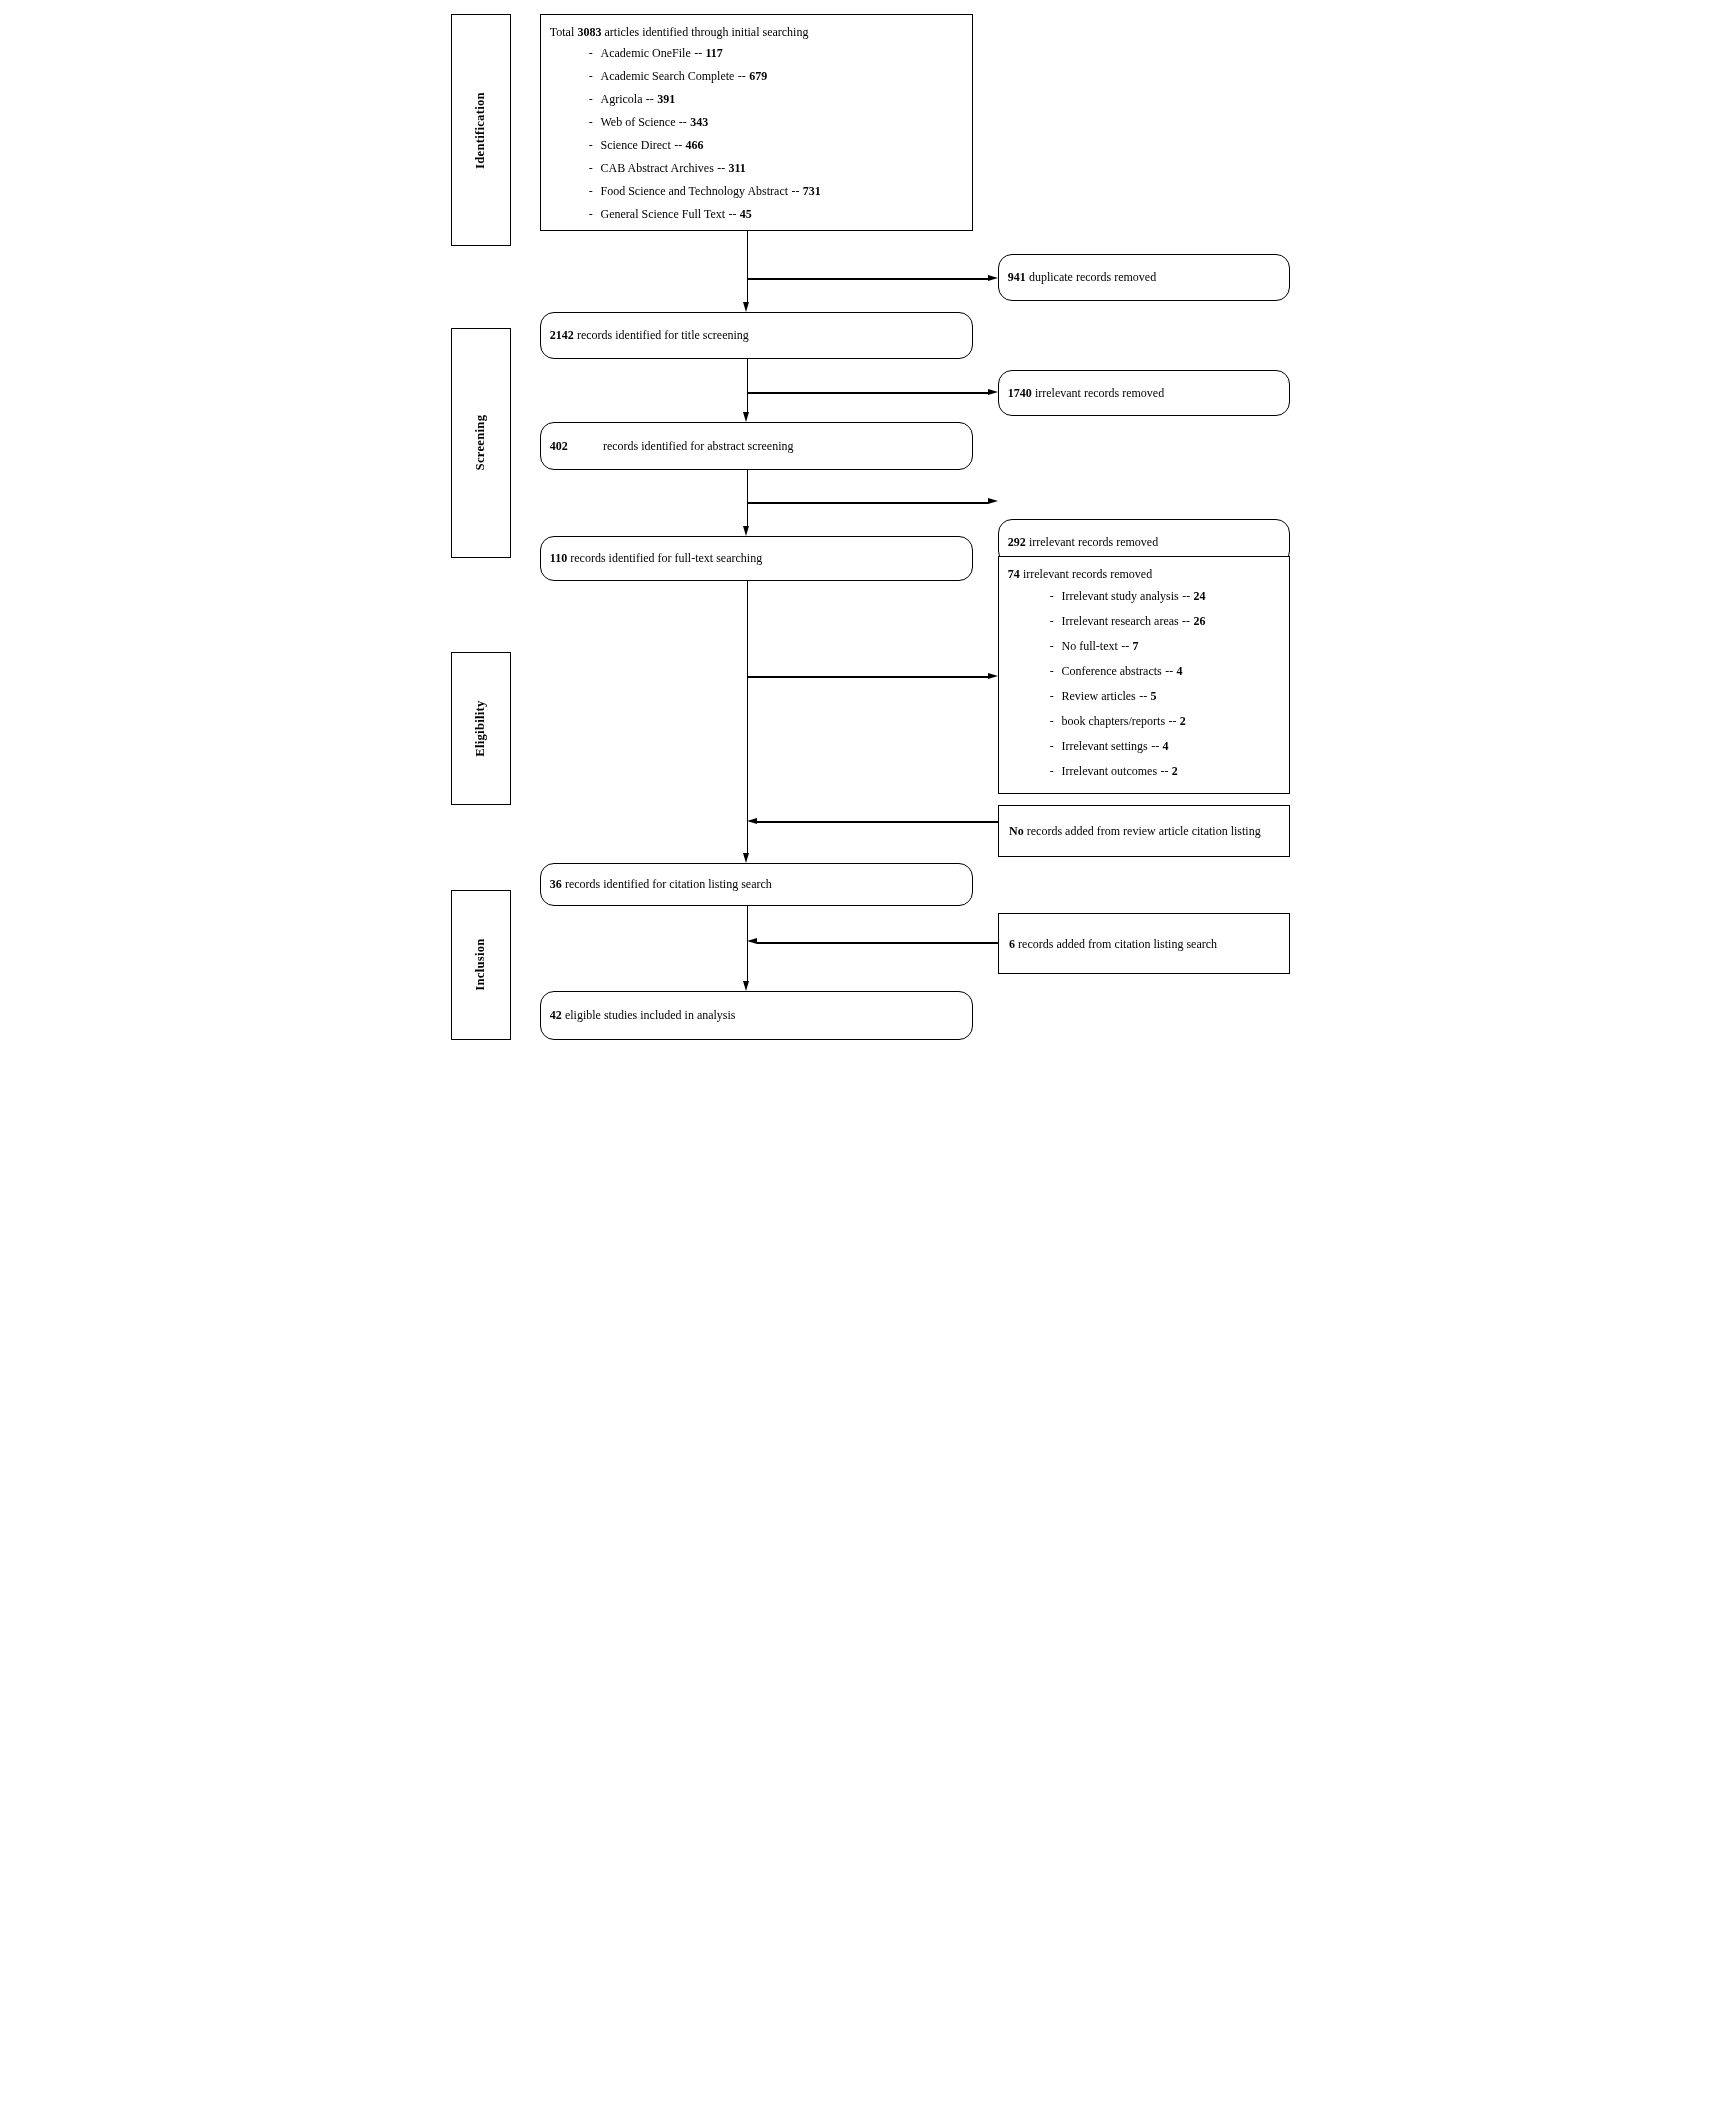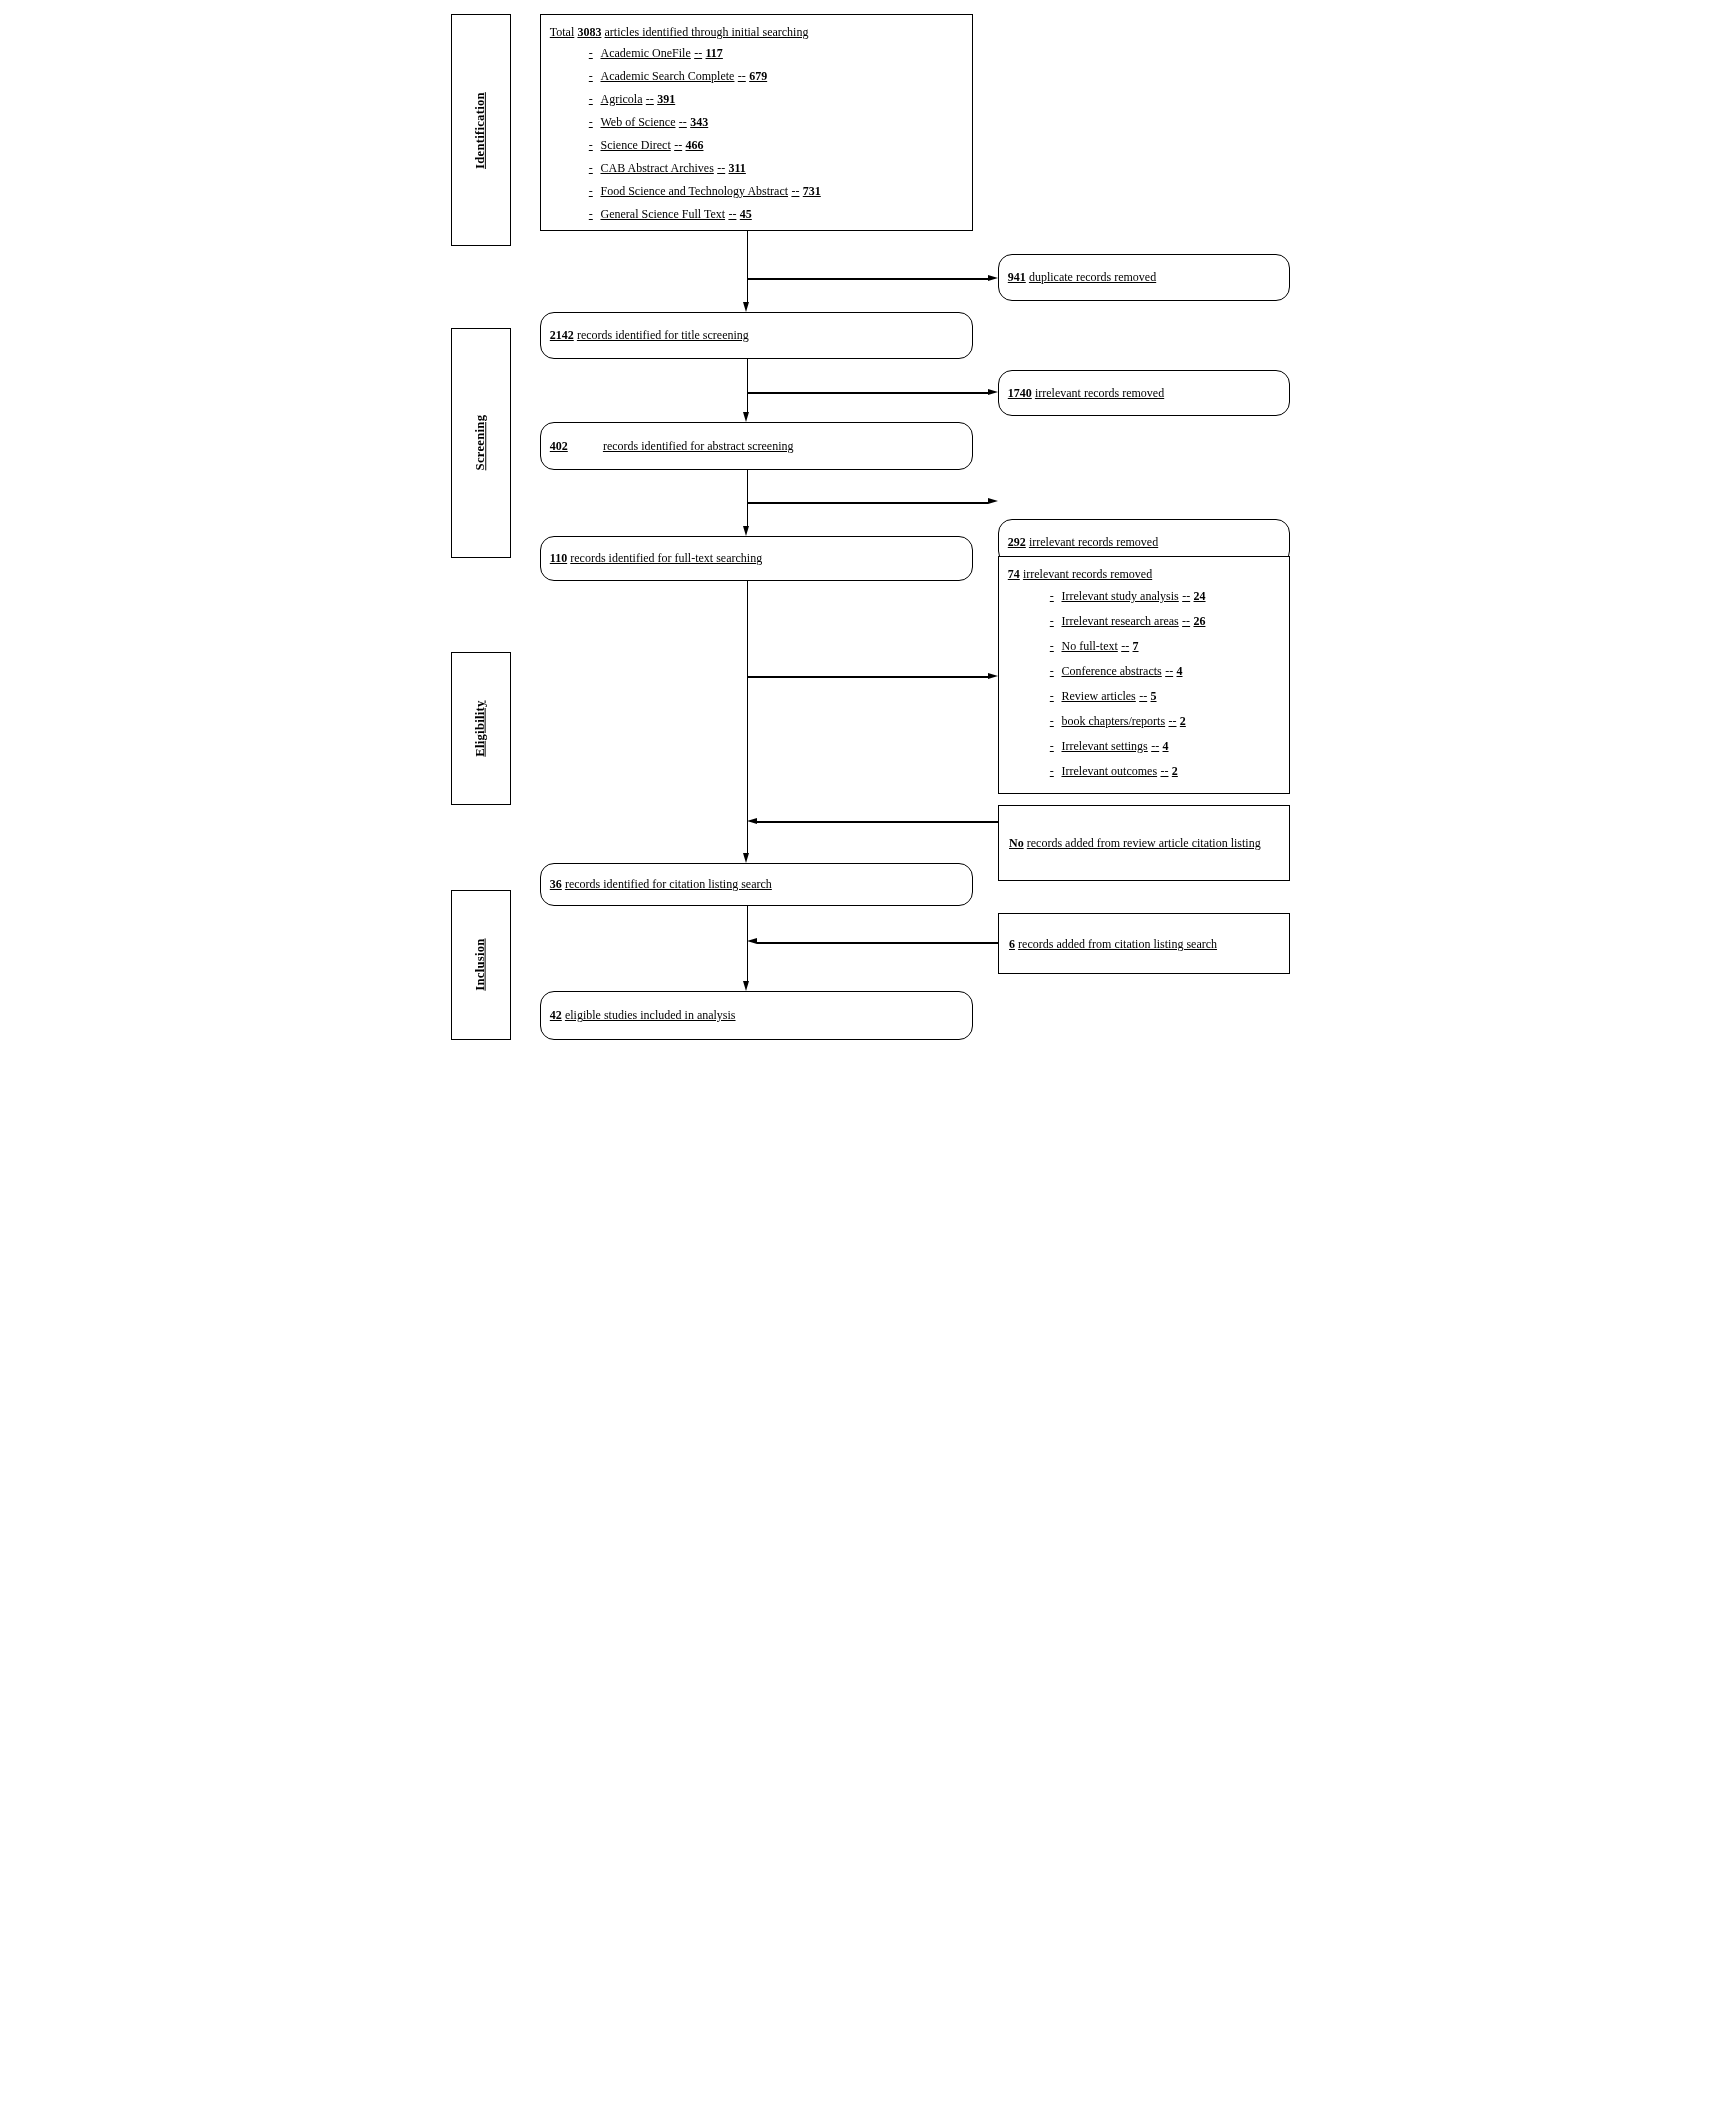--- a/index.html
+++ b/index.html
@@ -17,21 +17,20 @@
     background: #ffffff;
     overflow: hidden;
   }
   .box {
     position: absolute;
     box-sizing: border-box;
     border: 1.7px solid #000000;
     background: #ffffff;
     font-size: 12px;
     line-height: 1.35;
-    text-decoration: underline;
   }
   
   .stage {
     left: 17.6px;
     width: 60px;
     display: flex;
     align-items: center;
     justify-content: center;
   }
   .stage span {
@@ -287,21 +286,21 @@
       </li>
       <li>
         <span class="dash">-</span>
         <span>Irrelevant outcomes</span>
         <span class="sep">--</span>
         <span class="cnt">2</span>
       </li>
     </ul>
   </div>
 
-  <div class="box side two-line" style="top:805px;height:76px;">
+  <div class="box side two-line" style="top:805px;height:52px;">
     <div>
       <span class="num">No</span><span>records added from review article citation listing</span>
     </div>
   </div>
 
   <div class="box side two-line" style="top:913px;height:61px;">
     <div>
       <span class="num">6</span><span>records added from citation listing search</span>
     </div>
   </div>

